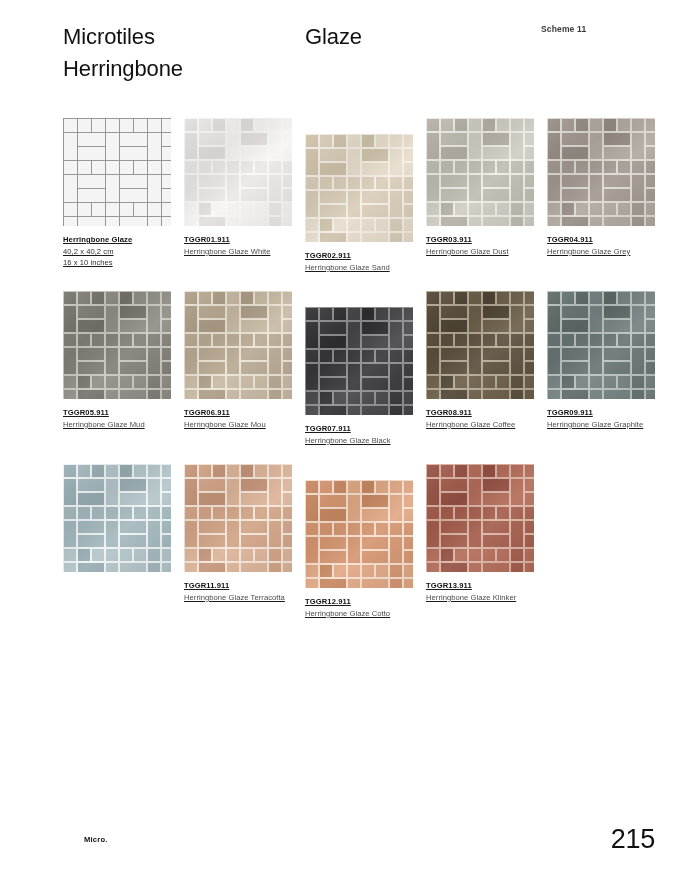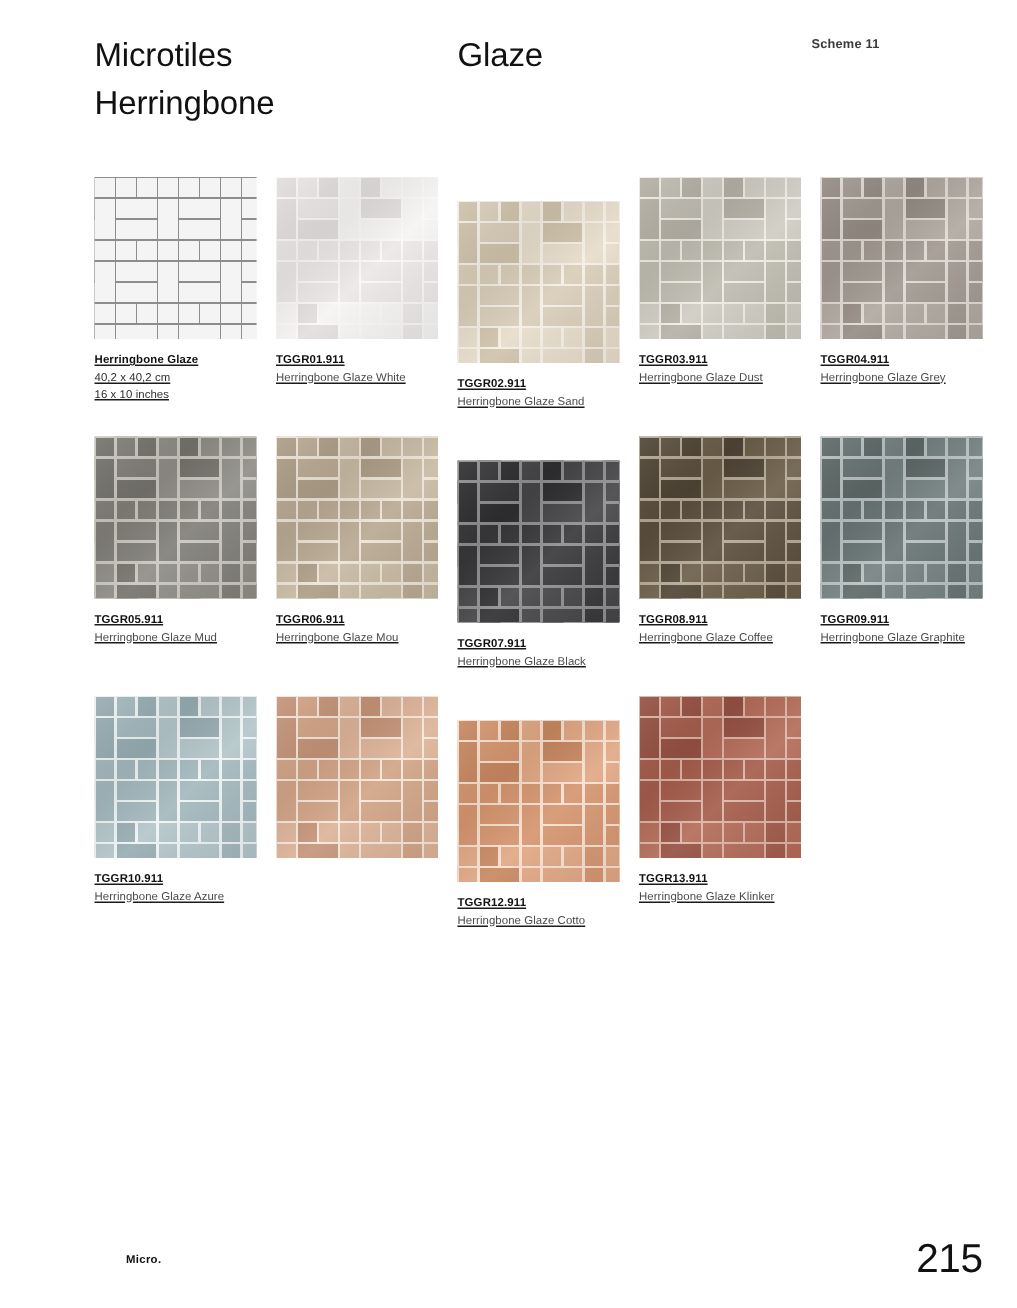--- a/index.html
+++ b/index.html
@@ -1812,24 +1812,20 @@
                 <rect x="126" y="98" width="14" height="28" fill="#a3b8bd" stroke="#eef3f4" stroke-width="1.4"></rect>
                 <rect x="140" y="98" width="14" height="28" fill="#a3b8bd" stroke="#eef3f4" stroke-width="1.4"></rect>
                 <rect x="98" y="126" width="14" height="28" fill="#a3b8bd" stroke="#eef3f4" stroke-width="1.4"></rect>
                 <rect x="112" y="126" width="14" height="28" fill="#96acb2" stroke="#eef3f4" stroke-width="1.4"></rect>
                 <rect x="126" y="126" width="28" height="14" fill="#b3c5c9" stroke="#eef3f4" stroke-width="1.4"></rect>
                 <rect x="126" y="140" width="28" height="14" fill="#b3c5c9" stroke="#eef3f4" stroke-width="1.4"></rect>
                 <rect x="0" y="0" width="108" height="108" fill="url(#s10)"></rect>
               </g>
             </svg>
           </div>
-          <div class="caption">
-            <div class="cap-code">TGGR10.911</div>
-            <div class="cap-name">Herringbone Glaze Azure</div>
-          </div>
         </div>
         <div class="cell c1">
           <div class="swatch">
             <svg viewBox="0 0 108 108" preserveAspectRatio="none" shape-rendering="crispEdges">
               <defs>
                 <linearGradient id="s11" x1="0" y1="0" x2="1" y2="1">
                   <stop offset="0%" stop-color="#ffffff" stop-opacity="0.10"></stop>
                   <stop offset="32%" stop-color="#000000" stop-opacity="0.06"></stop>
                   <stop offset="58%" stop-color="#ffffff" stop-opacity="0.09"></stop>
                   <stop offset="100%" stop-color="#000000" stop-opacity="0.07"></stop>
@@ -1962,20 +1958,24 @@
                 <rect x="126" y="98" width="14" height="28" fill="#d2a486" stroke="#f6e6da" stroke-width="1.4"></rect>
                 <rect x="140" y="98" width="14" height="28" fill="#d2a486" stroke="#f6e6da" stroke-width="1.4"></rect>
                 <rect x="98" y="126" width="14" height="28" fill="#d2a486" stroke="#f6e6da" stroke-width="1.4"></rect>
                 <rect x="112" y="126" width="14" height="28" fill="#c49478" stroke="#f6e6da" stroke-width="1.4"></rect>
                 <rect x="126" y="126" width="28" height="14" fill="#dcb398" stroke="#f6e6da" stroke-width="1.4"></rect>
                 <rect x="126" y="140" width="28" height="14" fill="#dcb398" stroke="#f6e6da" stroke-width="1.4"></rect>
                 <rect x="0" y="0" width="108" height="108" fill="url(#s11)"></rect>
               </g>
             </svg>
           </div>
+          <div class="caption">
+            <div class="cap-code">TGGR11.911</div>
+            <div class="cap-name">Herringbone Glaze Terracotta</div>
+          </div>
         </div>
         <div class="cell c2">
           <div class="swatch">
             <svg viewBox="0 0 108 108" preserveAspectRatio="none" shape-rendering="crispEdges">
               <defs>
                 <linearGradient id="s12" x1="0" y1="0" x2="1" y2="1">
                   <stop offset="0%" stop-color="#ffffff" stop-opacity="0.10"></stop>
                   <stop offset="32%" stop-color="#000000" stop-opacity="0.06"></stop>
                   <stop offset="58%" stop-color="#ffffff" stop-opacity="0.09"></stop>
                   <stop offset="100%" stop-color="#000000" stop-opacity="0.07"></stop>

